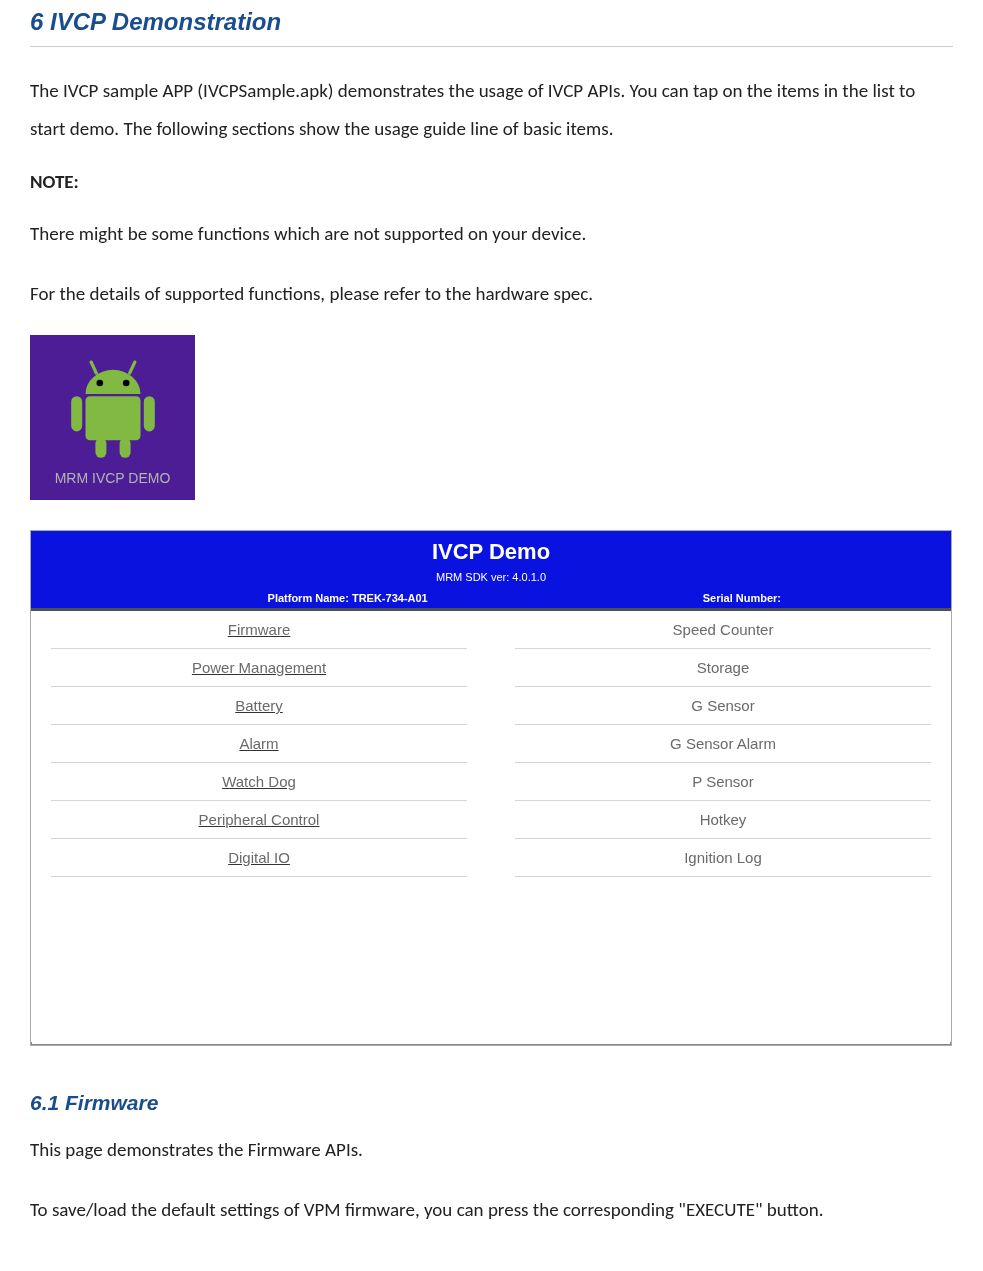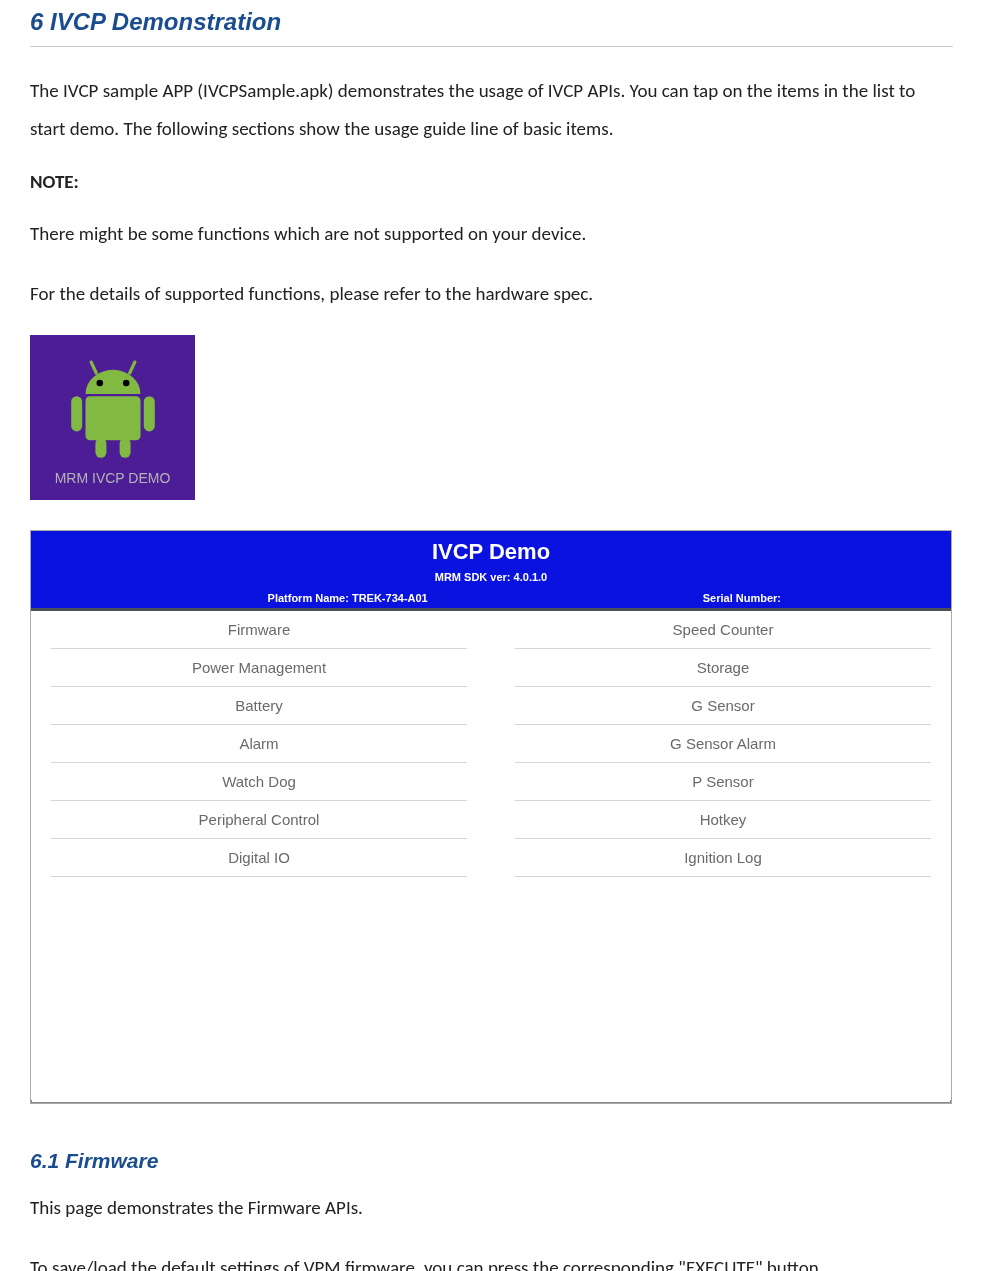--- a/index.html
+++ b/index.html
@@ -56,21 +56,21 @@
       color: #b4b4b4;
       font-family: Arial, sans-serif;
       font-size: 14px;
       text-align: center;
       margin-top: 10px;
     }
 
     
     .demo-screenshot {
       width: 922px;
-      height: 574px;
+      height: 516px;
       margin: 0 0 2px 0;
       background: #fff;
       border: 1px solid #aaa;
       box-shadow: 0 0 0 1px #888 inset;
       overflow: hidden;
       position: relative;
     }
     .demo-header {
       background: #0a12e0;
       color: #fff;
@@ -79,21 +79,21 @@
       position: relative;
       height: 80px;
       border-bottom: 3px solid #4b4f57;
     }
     .demo-title {
       font-weight: 700;
       font-size: 22px;
       padding-top: 8px;
     }
     .demo-subtitle {
-      font-weight: 700;
+      font-weight: 400;
       font-size: 11px;
       margin-top: 6px;
     }
     .demo-info-row {
       display: flex;
       justify-content: flex-end;
       font-size: 11px;
       font-weight: 700;
       padding: 0 12px;
       position: absolute;
@@ -115,21 +115,21 @@
       background: #fff;
       padding: 0;
       height: calc(100% - 83px);
     }
     .demo-col {
       flex: 1;
       display: flex;
       flex-direction: column;
       padding: 0 20px;
     }
-    .demo-col.left { margin-right: 4px; }
+    .demo-col.left { margin-right: 4px; text-decoration: underline; }
     .demo-col.right { margin-left: 4px; }
     .demo-item {
       font-family: Arial, sans-serif;
       color: #6a6a6a;
       font-size: 15px;
       text-align: center;
       padding: 10px 0;
       border-bottom: 1px solid #d6d6d6;
     }
 

